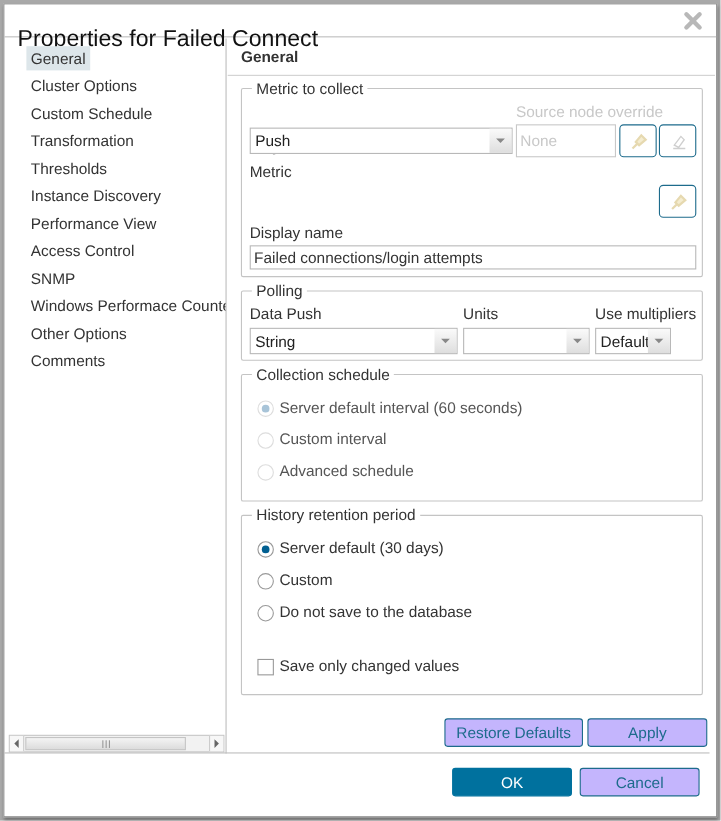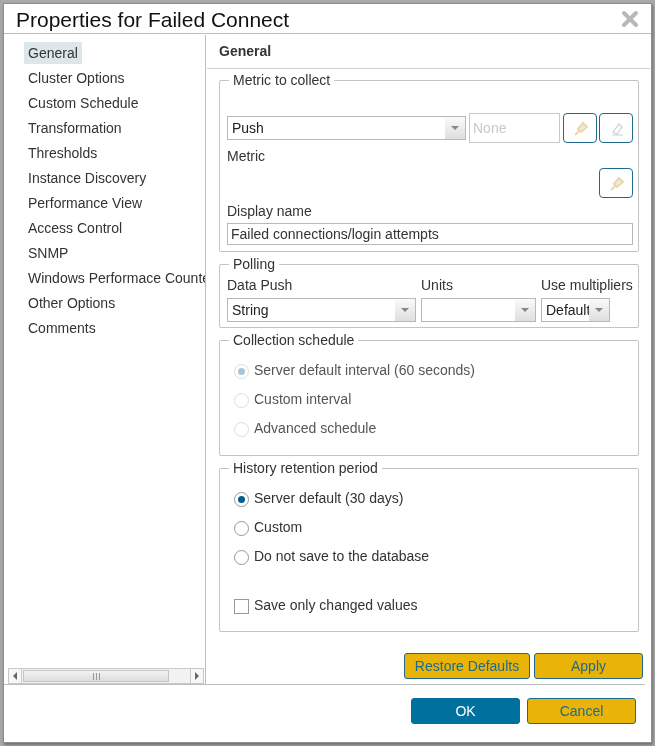--- a/index.html
+++ b/index.html
@@ -15,21 +15,21 @@
     position: absolute; left: 3px; top: 3px; width: 649px; height: 740px;
     background: #fff;
     border: 1px solid #8e8e8e;
     box-shadow: 1px 2px 3px rgba(0,0,0,0.35);
   }
   .titlebar {
     position: absolute; left: 0; top: 0; width: 100%; height: 30px;
     border-bottom: 1px solid #bdbdbd;
   }
   .title {
-    position: absolute; left: 12px; top: 4px;
+    position: absolute; left: 12px; top: 20px;
     font-size: 21px; color: #111; white-space: nowrap;
   }
   .close {
     position: absolute; right: 12px; top: 6px; width: 18px; height: 18px;
     cursor: pointer;
   }
   
   .sidebar {
     position: absolute; left: 0; top: 31px; width: 202px; height: 650px;
     border-right: 1px solid #bdbdbd;
@@ -109,21 +109,21 @@
   }
   .radio.disabled.checked::after { background: #a8c4d8; }
   .radio-label { position: absolute; left: 20px; top: 1px; font-size: 14px; white-space: nowrap; }
   .radio-label.disabled { color: #555; }
   .checkbox {
     position: absolute; left: 0; top: 3px; width: 15px; height: 15px;
     border: 1px solid #999; background: #fff;
   }
   .btn {
     position: absolute; height: 26px; border: 1px solid #1d6b8c; border-radius: 3px;
-    background: #eab308; color: #1d6b8c; font-size: 14px; text-align: center; line-height: 24px;
+    background: #c4b5fd; color: #1d6b8c; font-size: 14px; text-align: center; line-height: 24px;
     cursor: pointer;
   }
   .btn.primary { background: #00719e; color: #fff; border-color: #00719e; height: 26px; }
   .footer-sep {
     position: absolute; left: 0; top: 680px; width: 641px; height: 1px; background: #bdbdbd;
   }
 </style>
 </head>
 <body>
 
@@ -173,20 +173,21 @@
     <div class="main-title">General</div>
   </div>
 
   <fieldset class="group" style="left:215px; top:76px; width:420px; height:172px;">
     <div class="legend">Metric to collect</div>
     <div class="label" style="left:7px; top:15px;margin-top:28px;">Origin</div>
     <div class="select" style="left:7px; top:35px; width:239px;">
       <span>Push</span>
       <div class="drop"></div>
     </div>
+    <div class="label disabled" style="left:249px; top:12px;">Source node override</div>
     <div class="input disabled" style="left:249px; top:32px; width:91px; height:30px; line-height:28px;">None</div>
     <div class="icon-btn" style="left:343px; top:32px;">
       <svg width="18" height="18" viewBox="0 0 18 18">
         <path d="M3 15 L7 11 M6 9 L11 3 L15 7 L9 12 Z" stroke="#e6d9b0" stroke-width="2" fill="#f4ecd0"></path>
       </svg>
     </div>
     <div class="icon-btn" style="left:379px; top:32px;">
       <svg width="18" height="18" viewBox="0 0 18 18">
         <path d="M5 12 L11 4 L14 7 L9 14 Z M4 15 L15 15" stroke="#cfcfcf" stroke-width="1.2" fill="none"></path>
       </svg>

